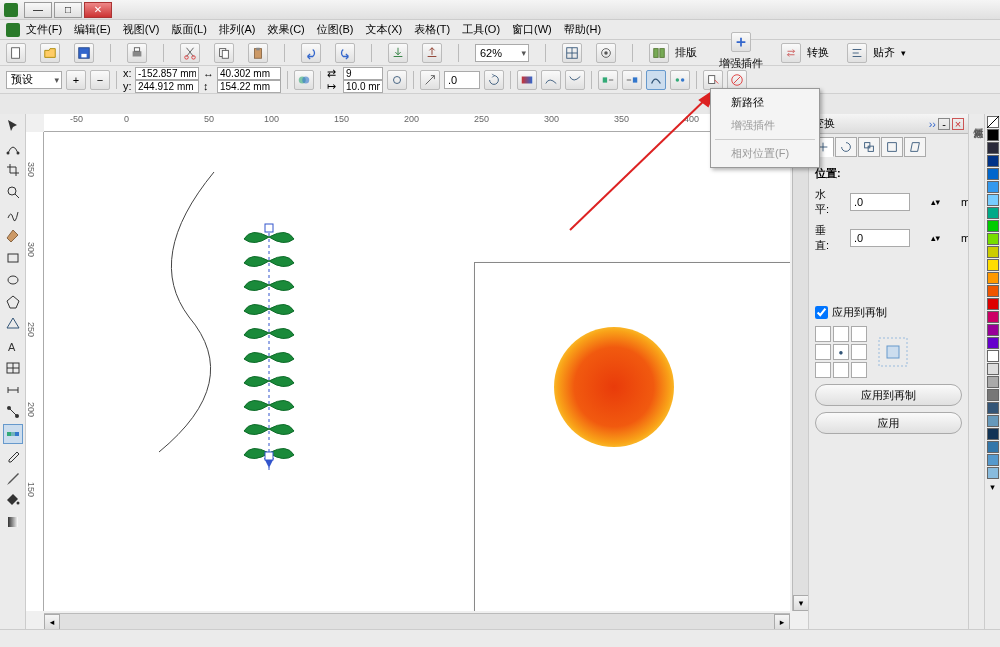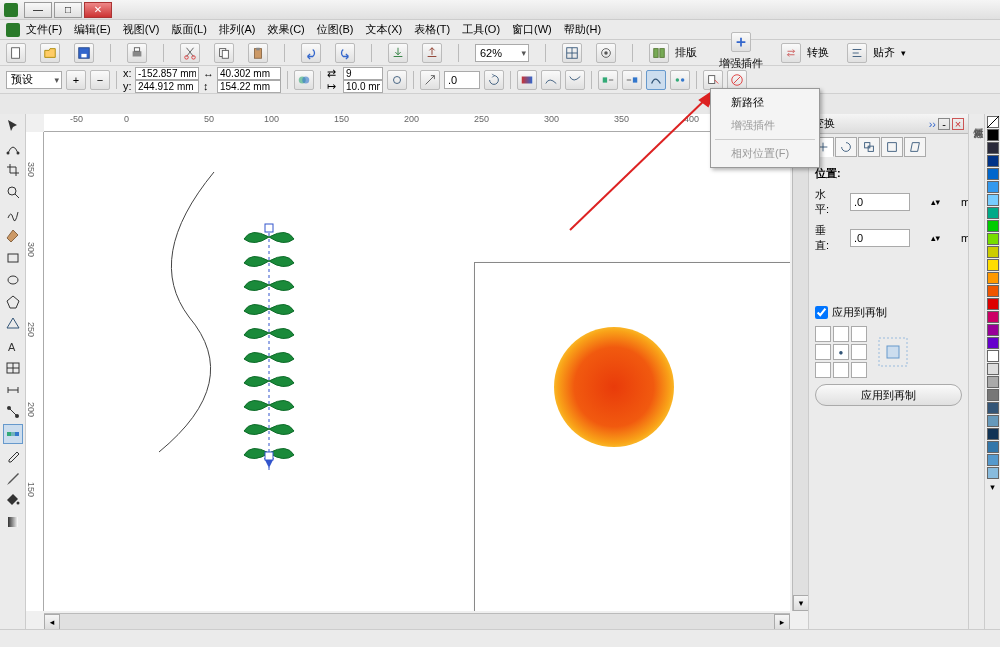--- a/index.html
+++ b/index.html
@@ -618,20 +618,21 @@
           <div class="anchor-cell"></div>
           <div class="anchor-cell"></div>
           <div class="anchor-cell"></div>
         </div>
         <svg width="36" height="36">
             <rect x="4" y="4" width="28" height="28" fill="none" stroke="#9bd" stroke-dasharray="2,2"></rect>
             <rect x="12" y="12" width="12" height="12" fill="#cde" stroke="#69c"></rect>
           </svg>
       </div>
       <div class="docker-btn">应用到再制</div>
+      <div class="docker-btn">应用</div>
     </div>
   </div>
 
   <div class="vert-tab">
     <div class="vert-tab-text">对象属性</div>
   </div>
 
   <div class="color-strip">
     <div style="width:12px;height:12px;border:1px solid #666;background:#fff;position:relative;margin-bottom:1px;">
         <svg width="12" height="12" style="position:absolute;top:-1px;left:-1px;">

